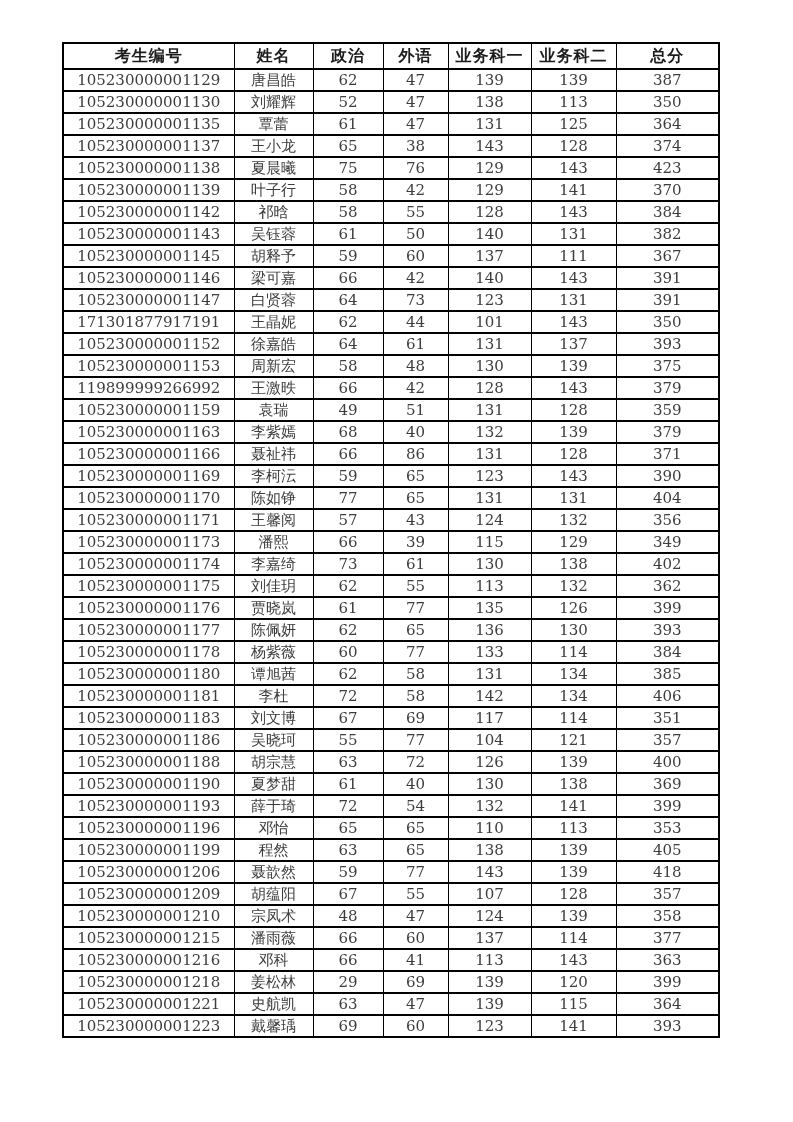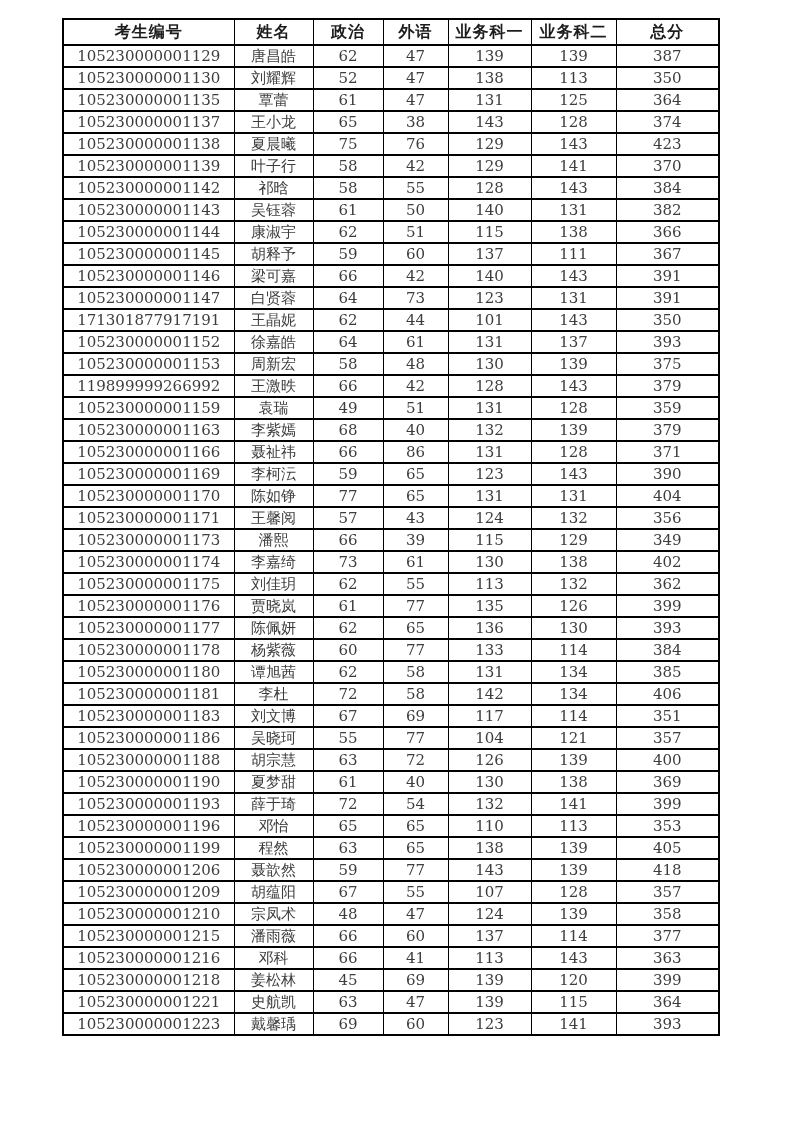--- a/index.html
+++ b/index.html
@@ -7,21 +7,21 @@
     position: relative;
     width: 793px;
     height: 1122px;
     background: #ffffff;
     overflow: hidden;
     font-family: "DejaVu Serif", "Liberation Serif", serif;
   }
   table.scores {
     position: absolute;
     left: 62px;
-    top: 18px;
+    top: 42px;
     width: 656px;
     border-collapse: collapse;
     table-layout: fixed;
     border: 2px solid #000;
     padding-left: 48px;
   }
   table.scores th, table.scores td {
     border-left: 1px solid #000;
     border-right: 1px solid #000;
     border-top: 2px solid #000;
@@ -138,29 +138,20 @@
         <tr>
           <td>105230000001143</td>
           <td>吴钰蓉</td>
           <td>61</td>
           <td>50</td>
           <td>140</td>
           <td>131</td>
           <td>382</td>
         </tr>
         <tr>
-          <td>105230000001144</td>
-          <td>康淑宇</td>
-          <td>62</td>
-          <td>51</td>
-          <td>115</td>
-          <td>138</td>
-          <td>366</td>
-        </tr>
-        <tr>
           <td>105230000001145</td>
           <td>胡释予</td>
           <td>59</td>
           <td>60</td>
           <td>137</td>
           <td>111</td>
           <td>367</td>
         </tr>
         <tr>
           <td>105230000001146</td>
@@ -446,21 +437,21 @@
           <td>邓科</td>
           <td>66</td>
           <td>41</td>
           <td>113</td>
           <td>143</td>
           <td>363</td>
         </tr>
         <tr>
           <td>105230000001218</td>
           <td>姜松林</td>
-          <td>45</td>
+          <td>29</td>
           <td>69</td>
           <td>139</td>
           <td>120</td>
           <td>399</td>
         </tr>
         <tr>
           <td>105230000001221</td>
           <td>史航凯</td>
           <td>63</td>
           <td>47</td>

